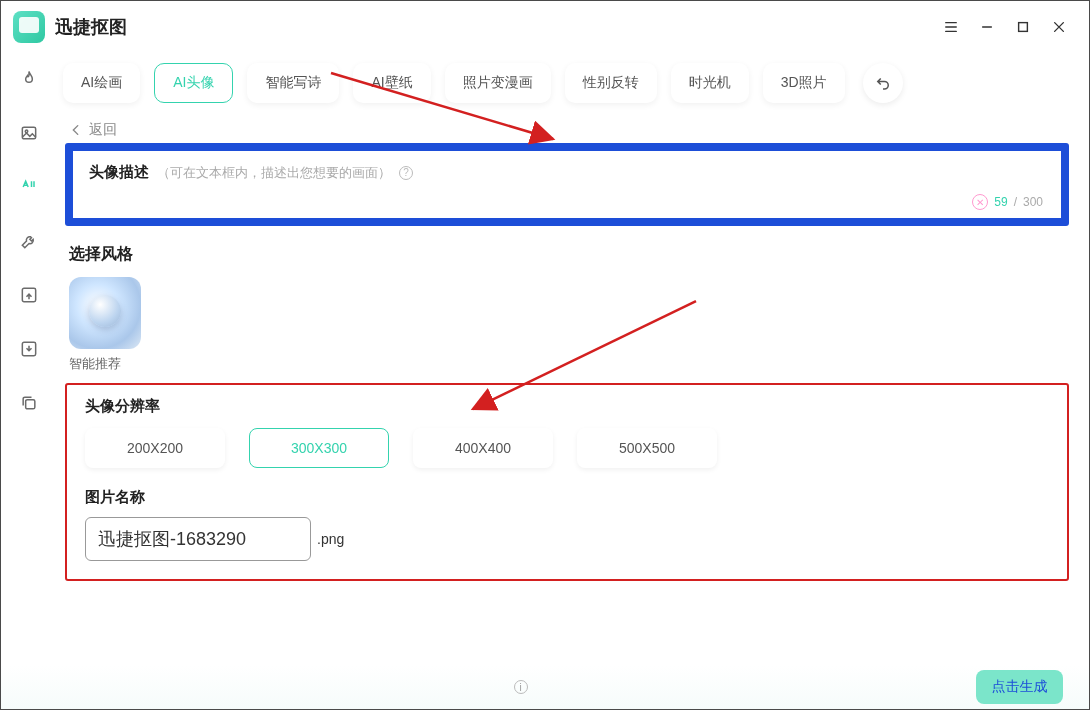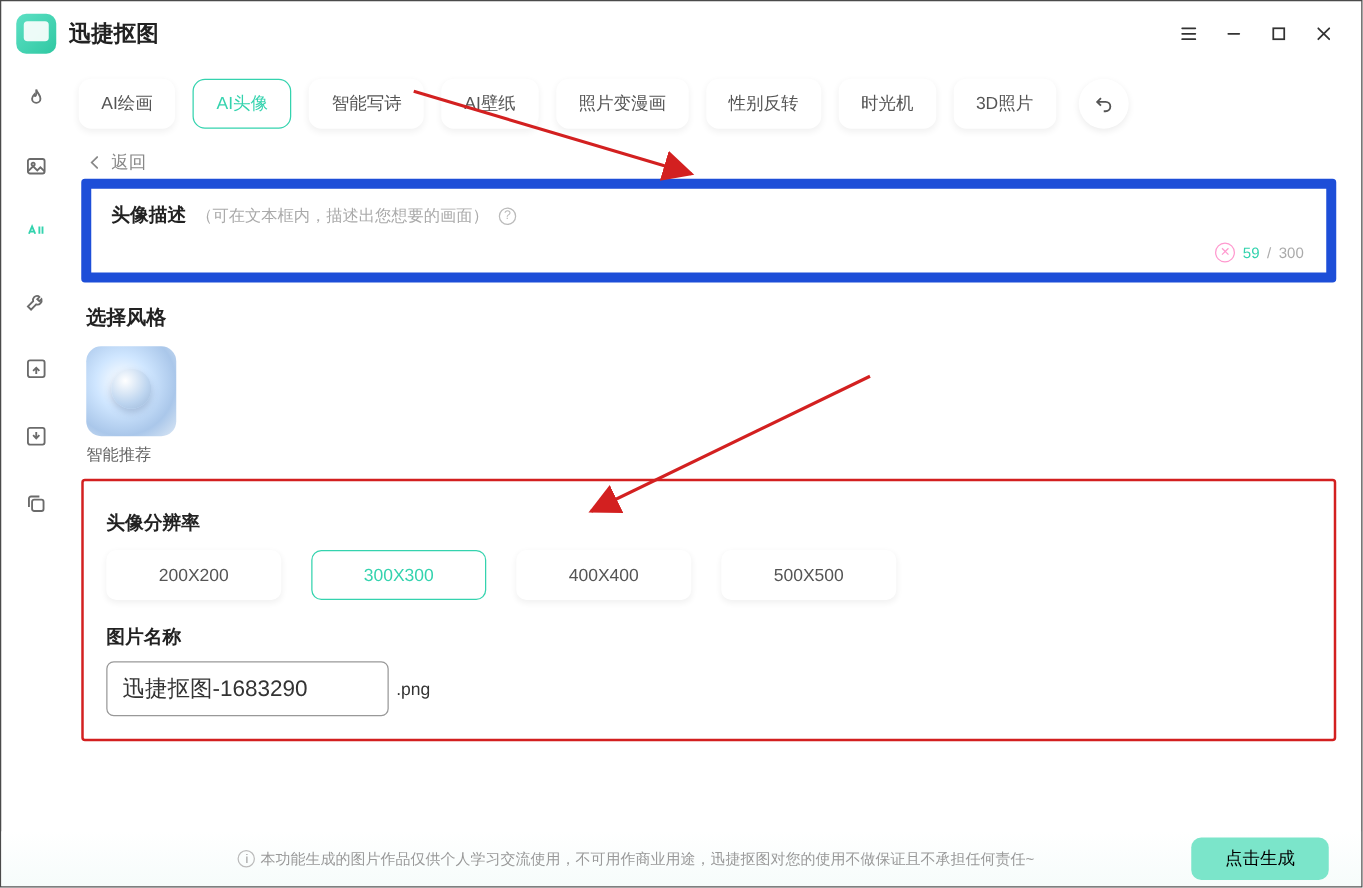--- a/index.html
+++ b/index.html
@@ -45,34 +45,34 @@
 .styles { display:flex; gap:18px; margin-left:6px; }
 .style-item { text-align:left; cursor:pointer; }
 .style-thumb { width:72px; height:72px; border-radius:12px; margin-bottom:6px; }
 .style-thumb.smart { background:radial-gradient(circle at 40% 40%, #fff 0%, #cfe6ff 35%, #aac7ea 70%, #dce8f5 100%); position:relative; }
 .style-thumb.smart::after { content:""; position:absolute; left:20px; top:18px; width:32px; height:32px; border-radius:50%; background:radial-gradient(circle at 35% 30%, #fff, #bcd4ef 60%, #9ab5d6); box-shadow:0 3px 6px rgba(80,100,140,.3); }
 .style-thumb.anime { background:linear-gradient(135deg,#e8ecf4 0%, #c7cfe0 30%, #aab1c5 60%, #8a92a8 100%); border:2px solid #34d3ae; position:relative; overflow:hidden; }
 .style-thumb.anime::before { content:""; position:absolute; left:8px; top:4px; width:54px; height:66px; background:radial-gradient(ellipse at 30% 20%, rgba(255,255,255,.9) 0%, rgba(220,224,235,.6) 40%, transparent 70%); border-radius:40% 40% 50% 50%; }
 .style-label { font-size:13px; color:#666; }
 .style-label.active { color:#34d3ae; }
 
-.res-box { border:2px solid #d32020; border-radius:3px; padding:24px 18px 18px 18px; margin:10px 2px 0 2px; }
+.res-box { border:2px solid #d32020; border-radius:3px; padding:12px 18px 18px 18px; margin:10px 2px 0 2px; }
 .res-head { font-size:15px; font-weight:700; color:#222; margin-bottom:12px; }
 .res-options { display:flex; gap:24px; }
 .res-opt { flex:0 0 140px; height:40px; border-radius:8px; display:flex; align-items:center; justify-content:center; font-size:14px; color:#555; box-shadow:0 2px 5px rgba(0,0,0,.06); background:#fff; cursor:pointer; }
 .res-opt.active { border:1.5px solid #34d3ae; color:#34d3ae; box-shadow:none; }
 .name-head { font-size:15px; font-weight:700; color:#222; margin:20px 0 10px 0; }
 .name-row { display:flex; align-items:center; gap:6px; }
 .name-input { width:226px; height:44px; border:1.5px solid #999; border-radius:6px; padding:0 12px; font-size:18px; color:#333; }
 .ext { font-size:14px; color:#333; }
 
 .footer { position:absolute; left:0; bottom:0; right:0; height:44px; background:linear-gradient(#fff,#f6fcfb); display:flex; align-items:center; padding:0 20px 0 64px; }
 .disclaimer { flex:1; text-align:center; font-size:12px; color:#999; display:flex; align-items:center; justify-content:center; gap:4px; }
 .disclaimer .info { width:14px; height:14px; border:1px solid #bbb; border-radius:50%; display:inline-flex; align-items:center; justify-content:center; font-size:10px; }
-.gen-btn { width:110px; height:34px; background:#7be5ca; color:#000000; border-radius:8px; display:flex; align-items:center; justify-content:center; font-size:14px; cursor:pointer; margin-right:6px; }
+.gen-btn { width:87px; height:34px; background:#7be5ca; color:#1d4ed8; border-radius:8px; display:flex; align-items:center; justify-content:center; font-size:14px; cursor:pointer; margin-right:6px; }
 
 .arrows { position:absolute; left:0; top:0; width:100%; height:100%; pointer-events:none; }
 </style>
 </head>
 <body>
 
 <div class="titlebar">
   <div class="logo"></div>
   <div class="app-title">迅捷抠图</div>
   <div class="titlebar-spacer"></div>
@@ -202,21 +202,20 @@
         <input class="name-input" value="迅捷抠图-1683290" style="">
         <span class="ext">.png</span>
       </div>
     </div>
   </div>
 </div>
 
 <div class="footer">
   <div class="disclaimer">
     <span class="info">i</span>
-    <span>本功能生成的图片作品仅供个人学习交流使用，不可用作商业用途，迅捷抠图对您的使用不做保证且不承担任何责任~</span>
   </div>
   <div class="gen-btn">点击生成</div>
 </div>
 
 <svg class="arrows">
   <defs>
       <marker id="ah" markerWidth="12" markerHeight="12" refX="9" refY="5" orient="auto">
         <path d="M0 0L10 5L0 10z" fill="#d32020"></path>
       </marker>
     </defs>

